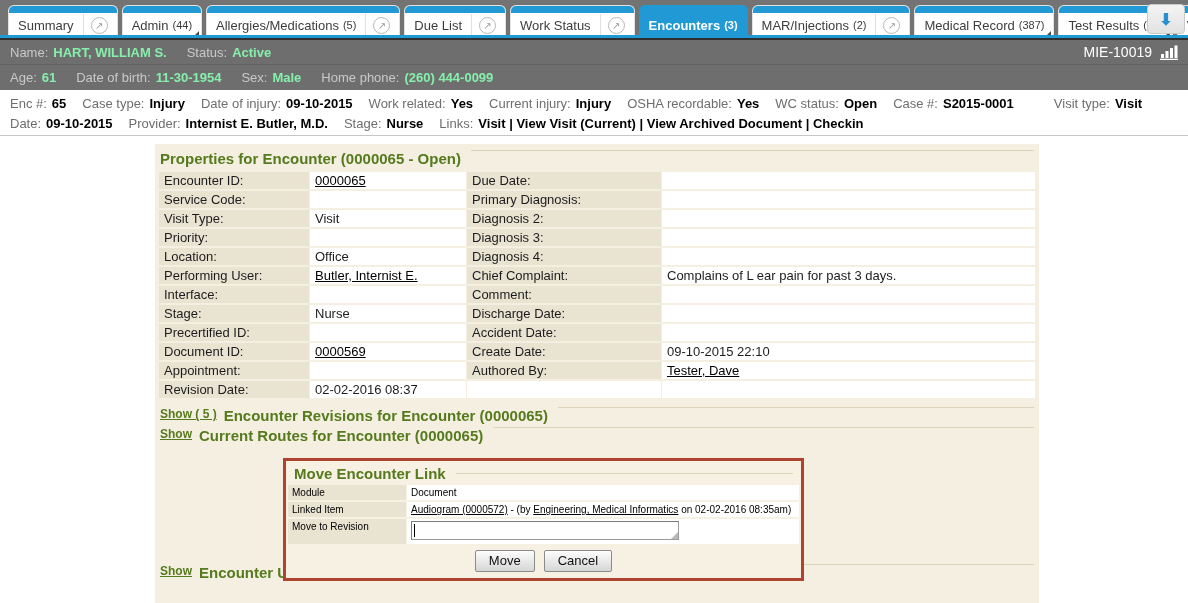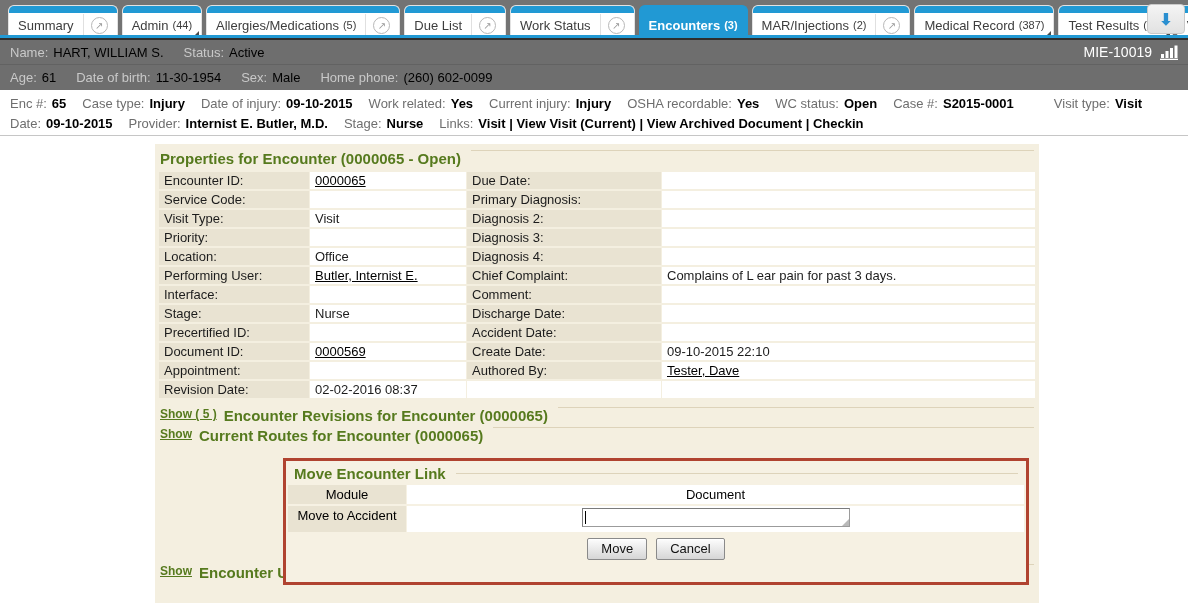--- a/index.html
+++ b/index.html
@@ -19,21 +19,21 @@
   .tab.active { background: #2199d4; border-color: #2199d4; }
   .tab.active .tlabel, .tab.active .tcount { color: #fff; font-weight: bold; }
   .tab.corner::after { content:""; position:absolute; right:2px; bottom:2px; width:0; height:0; border-left:5px solid transparent; border-bottom:5px solid #4a4a4a; }
   .scrollbtn { position: absolute; right: 3px; top: 4px; width: 38px; height: 30px; background: linear-gradient(#f4f4f4,#e2e2e2); border: 1px solid #c9c9c9; border-radius: 4px; color: #2a8fd0; font-size: 16px; font-weight: bold; display: flex; align-items: center; justify-content: center; z-index: 3; cursor: pointer; }
 
   
   .bar { background: #6e6e6e; color: #fff; font-size: 13px; display: flex; align-items: center; padding: 0 10px; white-space: nowrap; }
   .bar1 { height: 26px; border-top: 2px solid #2e2e2e; }
   .bar2 { height: 26px; border-top: 1px solid #626262; }
   .blabel { color: #c9c9c9; margin-right: 5px; }
-  .bval { color: #000000; font-weight: normal; margin-right: 20px; }
+  .bval { color: #86efac; font-weight: bold; margin-right: 20px; }
   .sysid { margin-left: auto; font-size: 14px; margin-right: 8px; }
 
   
   .encinfo { background: #fff; padding: 3px 10px 2px; border-bottom: 1px solid #c6c6c6; font-size: 13px; }
   .encline { height: 20px; display: flex; align-items: center; white-space: nowrap; }
   .elabel { color: #6e6e6e; margin-right: 5px; }
   .eval { color: #000; font-weight: bold; margin-right: 16px; }
 
   
   .panel { margin: 8px 0 0 155px; width: 884px; height: 460px; background: #f4efe0; padding: 3px 0 0; position: relative; }
@@ -44,24 +44,24 @@
 
   table.props { width: 878px; margin: 1px 3px 0; border-collapse: separate; border-spacing: 1px 2px; font-size: 13px; }
   table.props td { padding: 1px 5px; height: 16px; vertical-align: middle; }
   td.lbl { background: #e9e3d2; color: #1c1c1c; }
   td.val { background: #fff; color: #1c1c1c; }
   .c1 { width: 150px; } .c2 { width: 156px; } .c3 { width: 194px; }
   .link { color: #000; text-decoration: underline; cursor: pointer; }
   .spacer { height: 114px; }
 
   
-  .modal { position: absolute; left: 283px; top: 458px; width: 746px; background: #f6f1e3; border: 3px solid #b04330; z-index: 5; padding: 2px 2px 16px; }
+  .modal { position: absolute; left: 283px; top: 458px; width: 521px; background: #f6f1e3; border: 3px solid #b04330; z-index: 5; padding: 2px 2px 0; }
   .mtitle-row { display: flex; align-items: center; padding: 2px 6px 3px; }
   .mtitle { color: #567a1e; font-weight: bold; font-size: 15px; }
-  .mrow { display: flex; margin: 0 0 2px; font-size: 13px; text-align: center; }
+  .mrow { display: flex; margin: 0 0 2px; font-size: 10px; }
   .mlbl { width: 118px; flex: 0 0 auto; background: #e9e3d2; padding: 2px 4px; margin-right: 1px; }
   .mval { flex: 1; background: #fff; padding: 2px 4px; white-space: nowrap; overflow: hidden; }
   .fake-textarea { position: relative; width: 268px; height: 19px; border: 1px solid #9b9b9b; border-top-color: #7b7b7b; border-left-color: #7b7b7b; background: #fff; }
   .fake-textarea .caret { position: absolute; left: 2px; top: 2px; width: 1px; height: 13px; background: #000; }
   .fake-textarea .grip { position: absolute; right: 0; bottom: 0; width: 0; height: 0; border-left: 7px solid transparent; border-bottom: 7px solid #b9b9b9; }
   .mbuttons { display: flex; justify-content: center; gap: 9px; padding: 4px 0 6px; }
   .btn { font-family: "Liberation Sans", sans-serif; font-size: 13px; color: #111; background: linear-gradient(#fdfdfd, #d6d6d6); border: 1px solid #8a8a8a; border-radius: 2px; padding: 2px 13px 3px; cursor: pointer; box-shadow: inset 0 1px 0 #fff; text-align: right; }
 
   .chart-icon-svg { display: block; }
 </style>
@@ -143,21 +143,21 @@
   </div>
 
   <div class="bar bar2">
     <span class="blabel">Age:</span>
     <span class="bval">61</span>
     <span class="blabel">Date of birth:</span>
     <span class="bval">11-30-1954</span>
     <span class="blabel">Sex:</span>
     <span class="bval">Male</span>
     <span class="blabel">Home phone:</span>
-    <span class="bval">(260) 602-0099</span>
+    <span class="bval">(260) 444-0099</span>
   </div>
 
   <div class="encinfo">
     <div class="encline">
       <span class="elabel">Enc #:</span>
       <span class="eval">65</span>
       <span class="elabel">Case type:</span>
       <span class="eval">Injury</span>
       <span class="elabel">Date of injury:</span>
       <span class="eval">09-10-2015</span>
@@ -293,21 +293,25 @@
   <div class="modal">
     <div class="mtitle-row">
       <span class="mtitle">Move Encounter Link</span>
       <span class="rule"></span>
     </div>
     <div class="mrow">
       <span class="mlbl">Module</span>
       <span class="mval">Document</span>
     </div>
     <div class="mrow">
-      <span class="mlbl">Move to Accident</span>
+      <span class="mlbl">Linked Item</span>
+      <span class="mval"><span class="link">Audiogram (0000572)</span><span> - (by </span><span class="link">Engineering, Medical Informatics</span><span> on 02-02-2016 08:35am)</span></span>
+    </div>
+    <div class="mrow">
+      <span class="mlbl">Move to Revision</span>
       <span class="mval">
         <span class="fake-textarea" style="display:inline-block;"><span class="caret"></span><span class="grip"></span></span>
       </span>
     </div>
     <div class="mbuttons">
       <button class="btn">Move</button>
       <button class="btn">Cancel</button>
     </div>
   </div>
 

